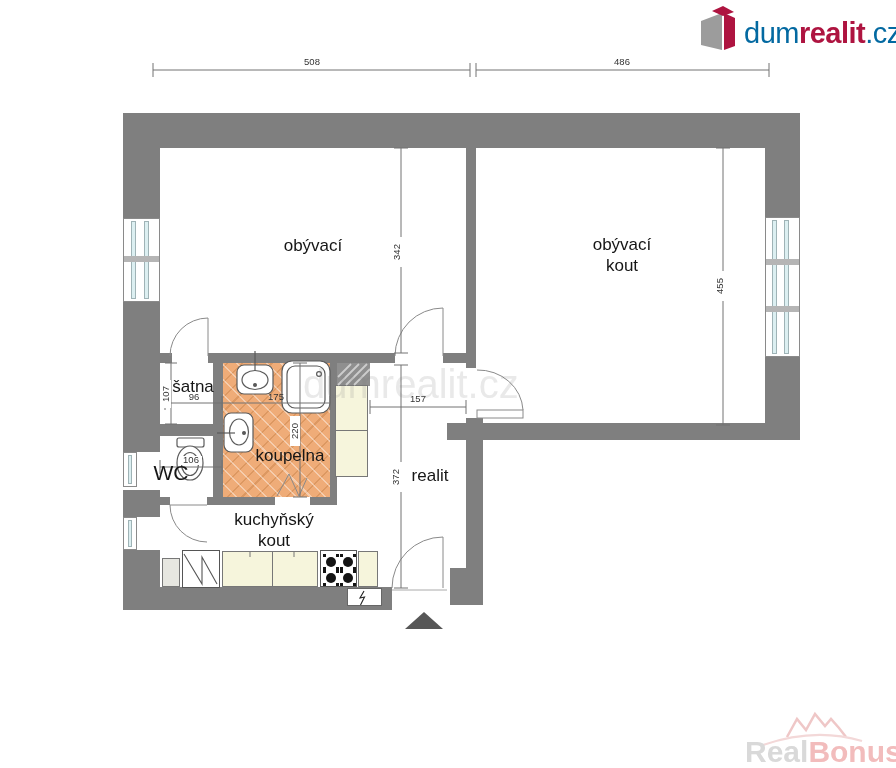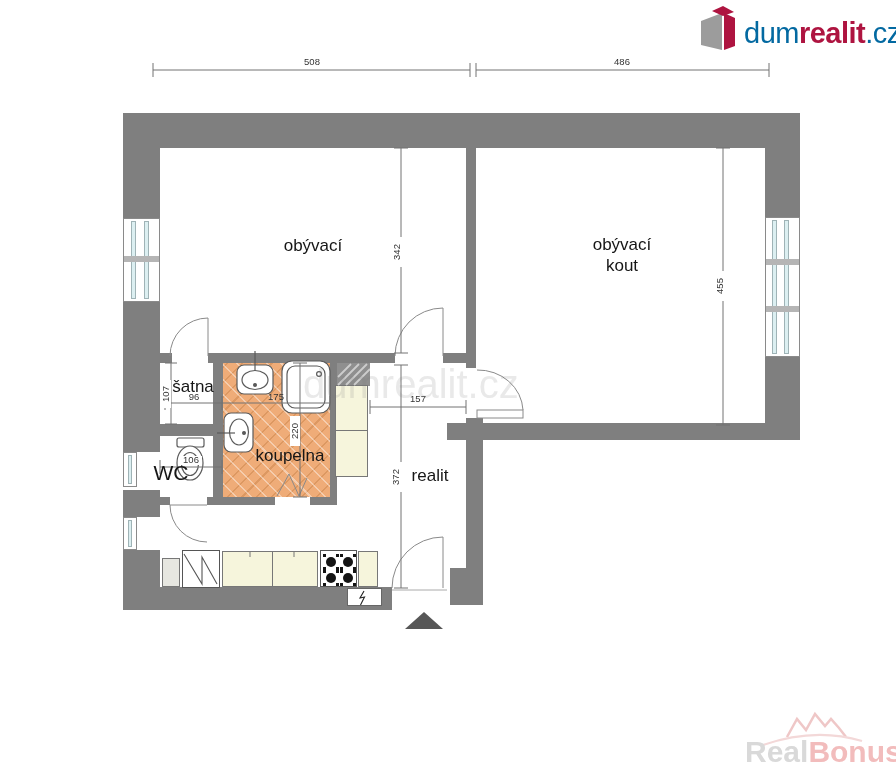--- a/index.html
+++ b/index.html
@@ -202,20 +202,24 @@
 
   <div class="room-label" style="left:313px;top:246px">obývací</div>
   <div class="room-label" style="left:622px;top:256px">
     <span style="display:block">obývací</span>
     <span style="display:block">kout</span>
   </div>
   <div class="room-label" style="left:193px;top:387px">šatna</div>
   <div class="room-label" style="left:171px;top:473px;font-size:21px">WC</div>
   <div class="room-label" style="left:290px;top:456px;font-size:17px">koupelna</div>
   <div class="room-label" style="left:430px;top:476px">realit</div>
+  <div class="room-label" style="left:274px;top:531px">
+    <span style="display:block">kuchyňský</span>
+    <span style="display:block">kout</span>
+  </div>
 
   <div id="logo-text">
     <span class="g">dum</span><span class="r">realit</span><span class="g">.cz</span>
   </div>
 
   <div id="wm-center">dumrealit.cz</div>
   <div id="wm-br-text">
     <span class="real">Real</span><span class="bonus">Bonus</span>
   </div>
 

